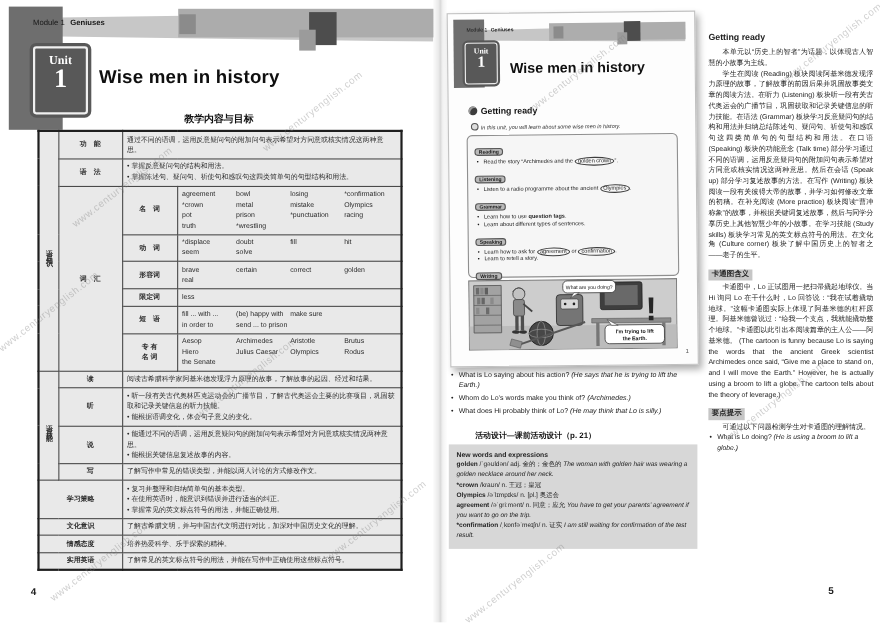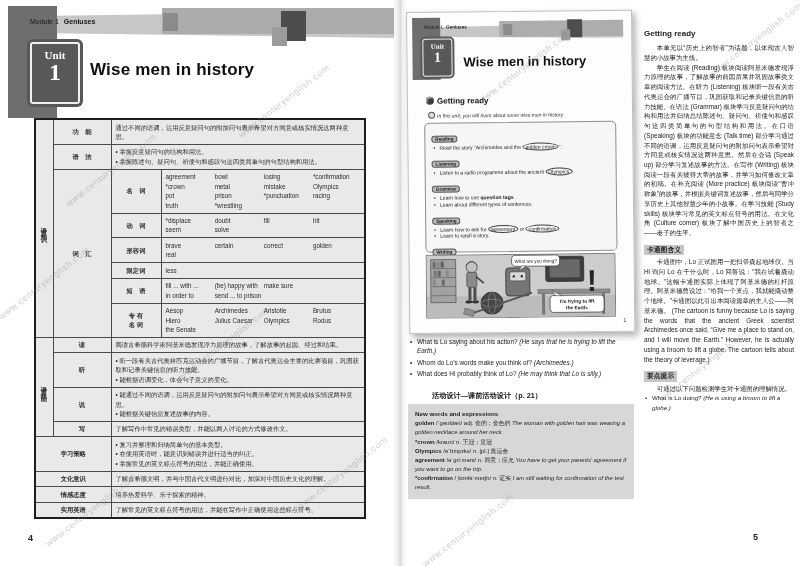--- a/index.html
+++ b/index.html
@@ -105,20 +105,21 @@
   <div class="abs lp-sq1"></div>
   <div class="abs lp-sq2"></div>
   <div class="abs lp-sq3"></div>
   <div class="abs lp-dark"></div>
   <div class="abs lp-module"><span>Module 1</span><b>Geniuses</b></div>
   <div class="abs unitbox lp-unit">
     <div class="uw">Unit</div>
     <div class="un">1</div>
   </div>
   <div class="abs lp-title">Wise men in history</div>
+  <div class="abs lp-tabletitle">教学内容与目标</div>
 
   <table class="tt">
     <colgroup>
         <col style="width:18px">
         <col style="width:58px">
         <col style="width:50px">
         <col style="width:204px">
       </colgroup>
     <tbody>
         <tr>

